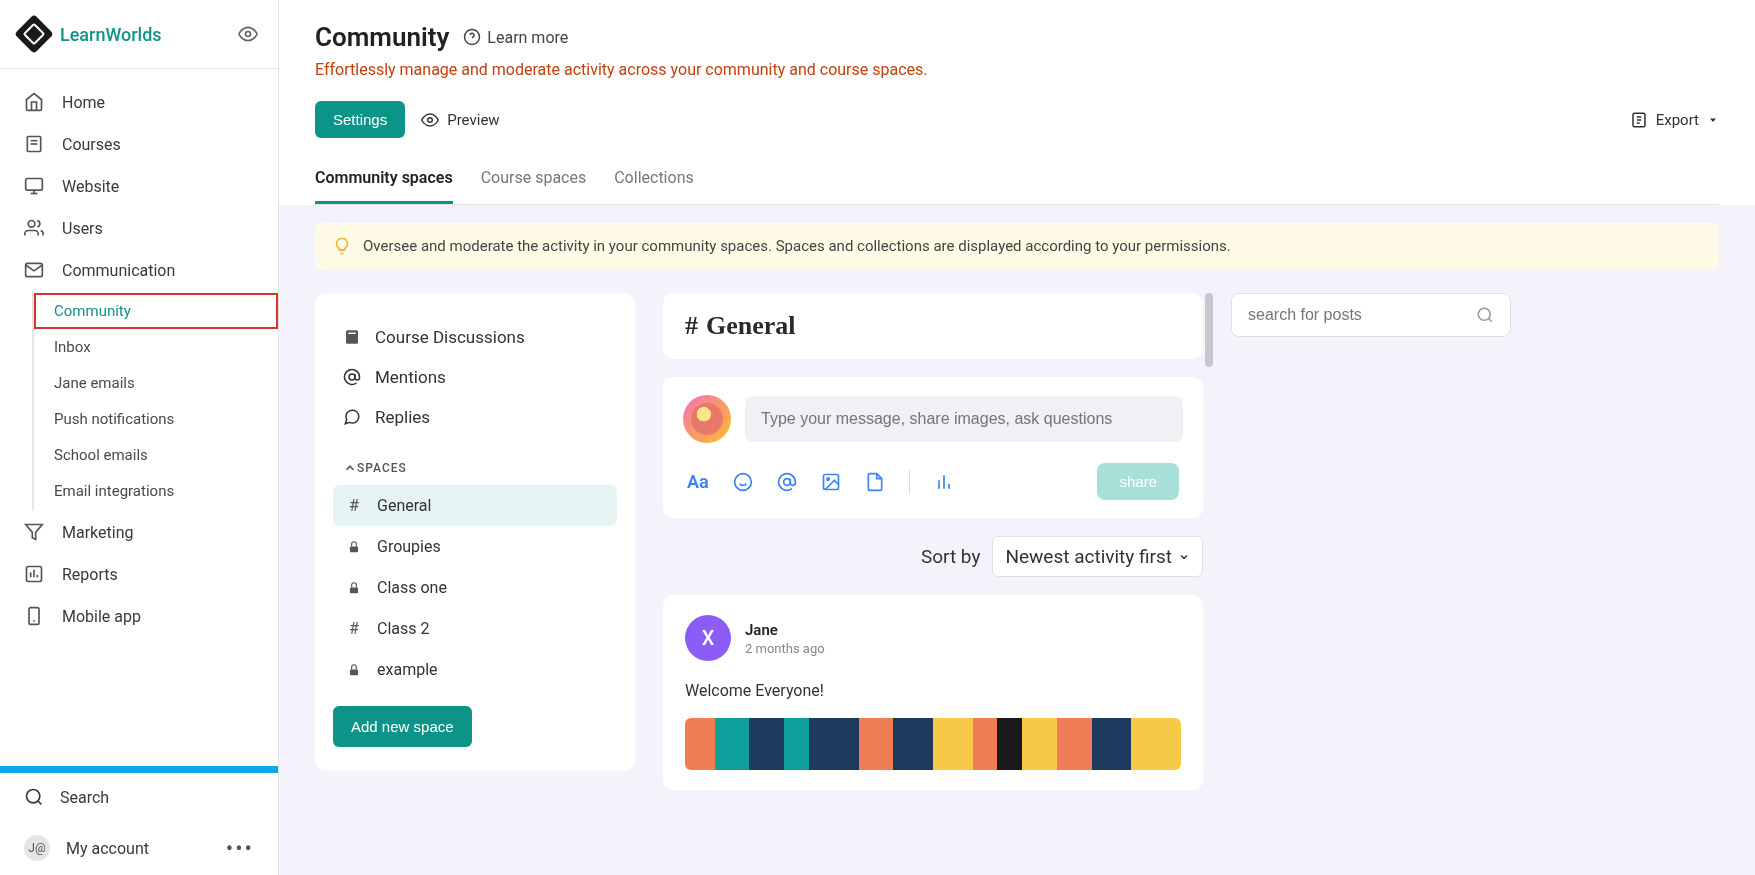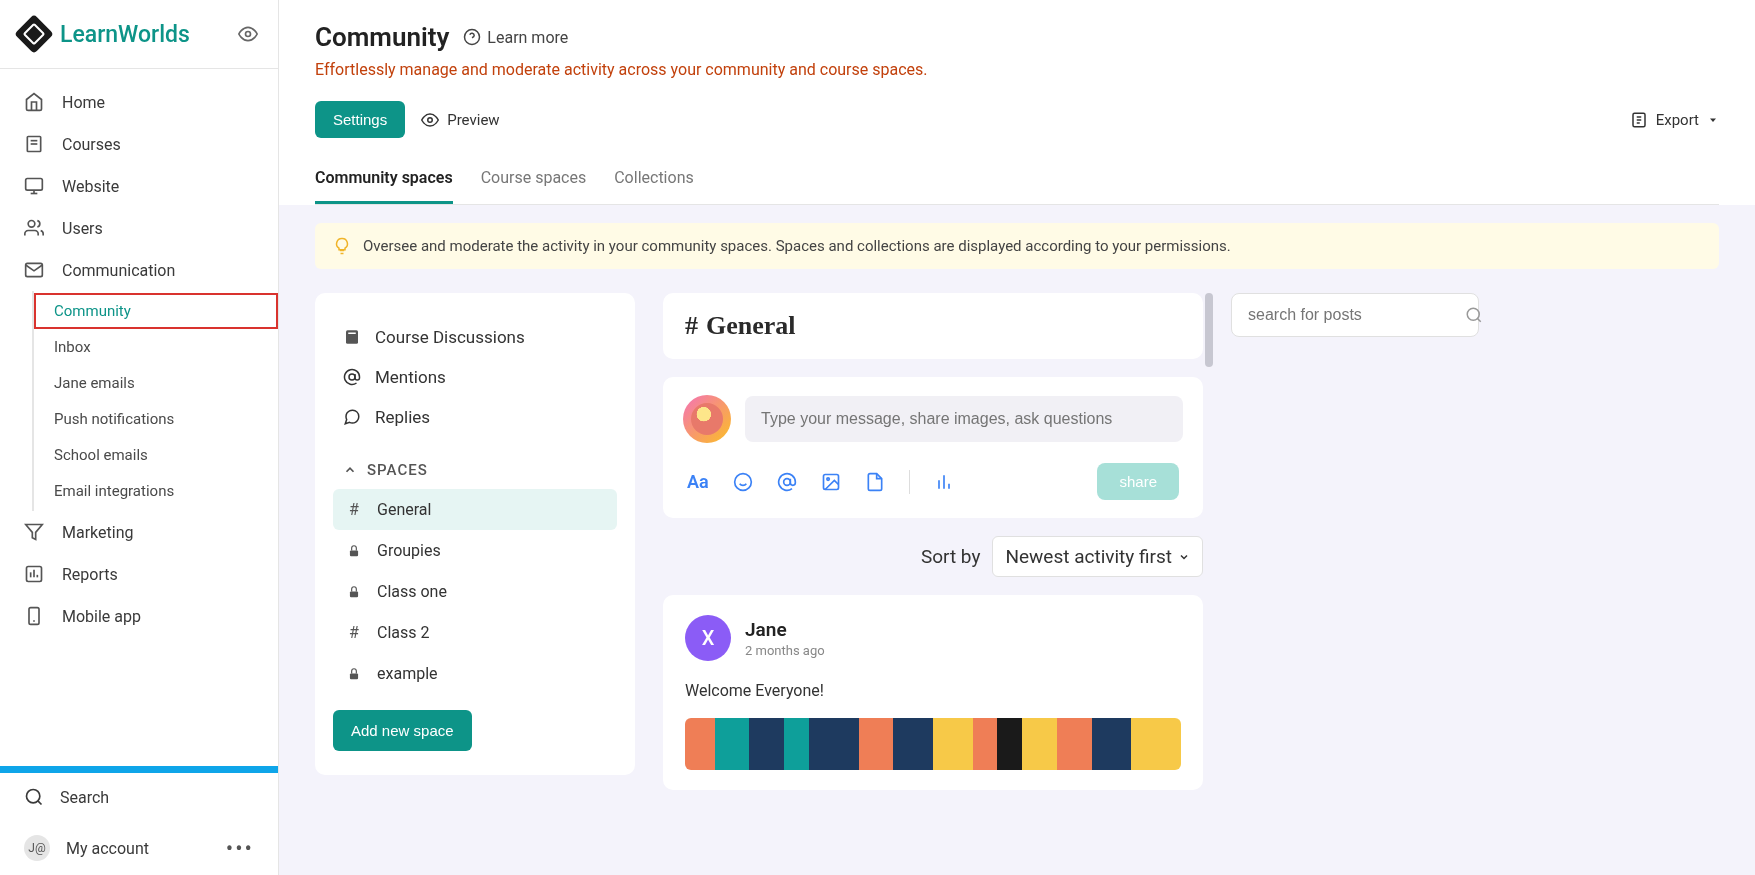--- a/index.html
+++ b/index.html
@@ -2,21 +2,21 @@
 <html><head>
 <meta charset="utf-8">
 <style>
 * { box-sizing: border-box; margin: 0; padding: 0; }
 body { font-family: -apple-system, BlinkMacSystemFont, "Segoe UI", Roboto, sans-serif; background: #fff; color: #333; width: 1755px; height: 875px; overflow: hidden; }
 .app { display: flex; height: 100%; }
 .sidebar { width: 279px; border-right: 1px solid #e5e5e5; display: flex; flex-direction: column; background: #fff; }
 .sidebar-header { display: flex; align-items: center; padding: 20px 20px; border-bottom: 1px solid #e5e5e5; gap: 12px; }
 .logo { width: 28px; height: 28px; background: #1a1a1a; transform: rotate(45deg); border-radius: 4px; position: relative; }
 .logo::before { content: ""; position: absolute; inset: 6px; border: 2px solid #fff; border-radius: 2px; }
-.brand { color: #0d9488; font-size: 23px; font-weight: 500; flex: 1; }
+.brand { color: #0d9488; font-size: 18px; font-weight: 500; flex: 1; }
 .eye-icon { color: #666; }
 .nav { flex: 1; padding: 12px 0; overflow-y: auto; }
 .nav-item { display: flex; align-items: center; padding: 11px 24px; gap: 18px; color: #3a3a3a; font-size: 16px; cursor: pointer; }
 .nav-item .nav-icon { width: 20px; height: 20px; display: flex; align-items: center; justify-content: center; color: #555; }
 .sub-nav { border-left: 2px solid #e5e5e5; margin-left: 32px; padding: 2px 0; }
 .sub-item { padding: 9px 20px; font-size: 15px; color: #4a4a4a; cursor: pointer; }
 .sub-item.active { color: #0d9488; border: 2px solid #d9332e; padding: 7px 18px; }
 .sidebar-footer { border-top: 7px solid #0ea5e9; }
 .footer-item { display: flex; align-items: center; padding: 14px 24px; gap: 16px; font-size: 16px; color: #3a3a3a; cursor: pointer; }
 .avatar-badge { width: 26px; height: 26px; border-radius: 50%; background: #e5e5e5; display: flex; align-items: center; justify-content: center; font-size: 12px; color: #555; }
@@ -34,21 +34,21 @@
 .tabs { display: flex; gap: 28px; margin-top: 20px; border-bottom: 1px solid #e5e5e5; }
 .tab { padding: 10px 0 14px 0; font-size: 16px; color: #777; cursor: pointer; }
 .tab.active { color: #222; font-weight: 600; border-bottom: 3px solid #0d9488; }
 .content-area { flex: 1; background: #f4f3fb; padding: 18px 36px; overflow-y: auto; }
 .info-banner { background: #fffbe6; border-radius: 6px; padding: 14px 18px; display: flex; align-items: center; gap: 12px; font-size: 15px; color: #444; margin-bottom: 24px; }
 .bulb-icon { color: #f0b429; }
 .columns { display: flex; gap: 28px; align-items: flex-start; }
 .panel { background: #fff; border-radius: 10px; }
 .panel-left { width: 320px; padding: 24px 18px; }
 .panel-left-item { display: flex; align-items: center; gap: 14px; padding: 10px 10px; font-size: 17px; color: #333; cursor: pointer; }
-.spaces-header { display: flex; align-items: center; gap: 10px; padding: 24px 10px 10px 10px; font-size: 15px; letter-spacing: 1px; color: #555; font-weight: 500; cursor: pointer; }
+.spaces-header { display: flex; align-items: center; padding: 24px 10px 10px 10px; font-size: 12px; letter-spacing: 1px; color: #555; font-weight: 500; cursor: pointer; }
 .space-item { display: flex; align-items: center; gap: 14px; padding: 11px 12px; border-radius: 6px; font-size: 16px; color: #333; cursor: pointer; }
 .space-item.active { background: #e6f5f3; }
 .space-icon { width: 18px; display: flex; justify-content: center; color: #555; }
 .add-space-btn { margin-top: 16px; background: #0d9488; color: #fff; border: none; padding: 12px 18px; border-radius: 6px; font-size: 15px; font-weight: 500; cursor: pointer; }
 .center-col { flex: 1; max-width: 540px; display: flex; flex-direction: column; gap: 18px; position: relative; }
 .scroll-indicator { position: absolute; right: -10px; top: 0; width: 8px; height: 74px; background: #c7c7d1; border-radius: 4px; }
 .space-title-card { background: #fff; border-radius: 10px; padding: 18px 22px; }
 .space-title { font-family: Georgia, serif; font-size: 26px; font-weight: 600; color: #2a2a2a; display: flex; align-items: center; gap: 8px; }
 .composer { background: #fff; border-radius: 10px; padding: 18px 20px; }
 .composer-top { display: flex; align-items: center; gap: 14px; }
@@ -57,26 +57,26 @@
 .compose-input { flex: 1; background: #f1f0f5; border: none; border-radius: 8px; padding: 14px 16px; font-size: 16px; color: #777; }
 .composer-toolbar { display: flex; align-items: center; gap: 24px; margin-top: 20px; padding: 0 4px; }
 .tool-icon { color: #3b82f6; cursor: pointer; font-size: 18px; text-align: center; }
 .tool-divider { width: 1px; height: 24px; background: #ddd; }
 .share-btn { margin-left: auto; background: #a7e0d8; color: #fff; border: none; padding: 10px 22px; border-radius: 8px; font-size: 15px; cursor: pointer; }
 .sort-row { display: flex; align-items: center; justify-content: flex-end; gap: 12px; font-size: 19px; color: #333; }
 .sort-select { display: flex; align-items: center; gap: 6px; background: #fff; border: 1px solid #e0e0e0; border-radius: 6px; padding: 8px 12px; cursor: pointer; }
 .post-card { background: #fff; border-radius: 10px; padding: 20px 22px; }
 .post-header { display: flex; align-items: center; gap: 14px; }
 .post-avatar { width: 46px; height: 46px; border-radius: 50%; background: #8b5cf6; color: #fff; display: flex; align-items: center; justify-content: center; font-size: 20px; font-weight: 500; }
-.post-author { font-size: 19px; font-weight: 600; color: #222; }
+.post-author { font-size: 15px; font-weight: 600; color: #222; }
 .post-time { font-size: 13px; color: #888; margin-top: 2px; }
 .post-body { margin-top: 20px; font-size: 16px; color: #333; }
 .post-image { margin-top: 18px; height: 52px; border-radius: 6px; background: linear-gradient(90deg,#ef7e56 0 6%,#0e9f9a 6% 13%,#1e3a5f 13% 20%,#0e9f9a 20% 25%,#1e3a5f 25% 35%,#ef7e56 35% 42%,#1e3a5f 42% 50%,#f7c948 50% 58%,#ef7e56 58% 63%,#1a1a1a 63% 68%,#f7c948 68% 75%,#ef7e56 75% 82%,#1e3a5f 82% 90%,#f7c948 90% 100%); position: relative; overflow: hidden; }
 .post-image::after { content: ""; position: absolute; left: 0; right: 0; bottom: -32px; height: 60px; background: radial-gradient(circle at 16% 100%,#1e3a5f 24px,transparent 25px),radial-gradient(circle at 36% 100%,#f7b4ae 24px,transparent 25px),radial-gradient(circle at 56% 100%,#1a1a1a 24px,transparent 25px),radial-gradient(circle at 72% 100%,#fff 24px,transparent 25px),radial-gradient(circle at 88% 100%,#0e9f9a 24px,transparent 25px); }
-.right-col { width: 248px; }
+.right-col { width: 280px; }
 .search-box { display: flex; align-items: center; background: #fff; border: 1px solid #e0e0e0; border-radius: 8px; padding: 12px 16px; gap: 10px; }
 .search-input { flex: 1; border: none; outline: none; font-size: 16px; color: #777; background: transparent; }
 svg { display: block; }
 </style>
 </head>
 <body>
 
 <div class="app">
   <aside class="sidebar">
     <div class="sidebar-header">

